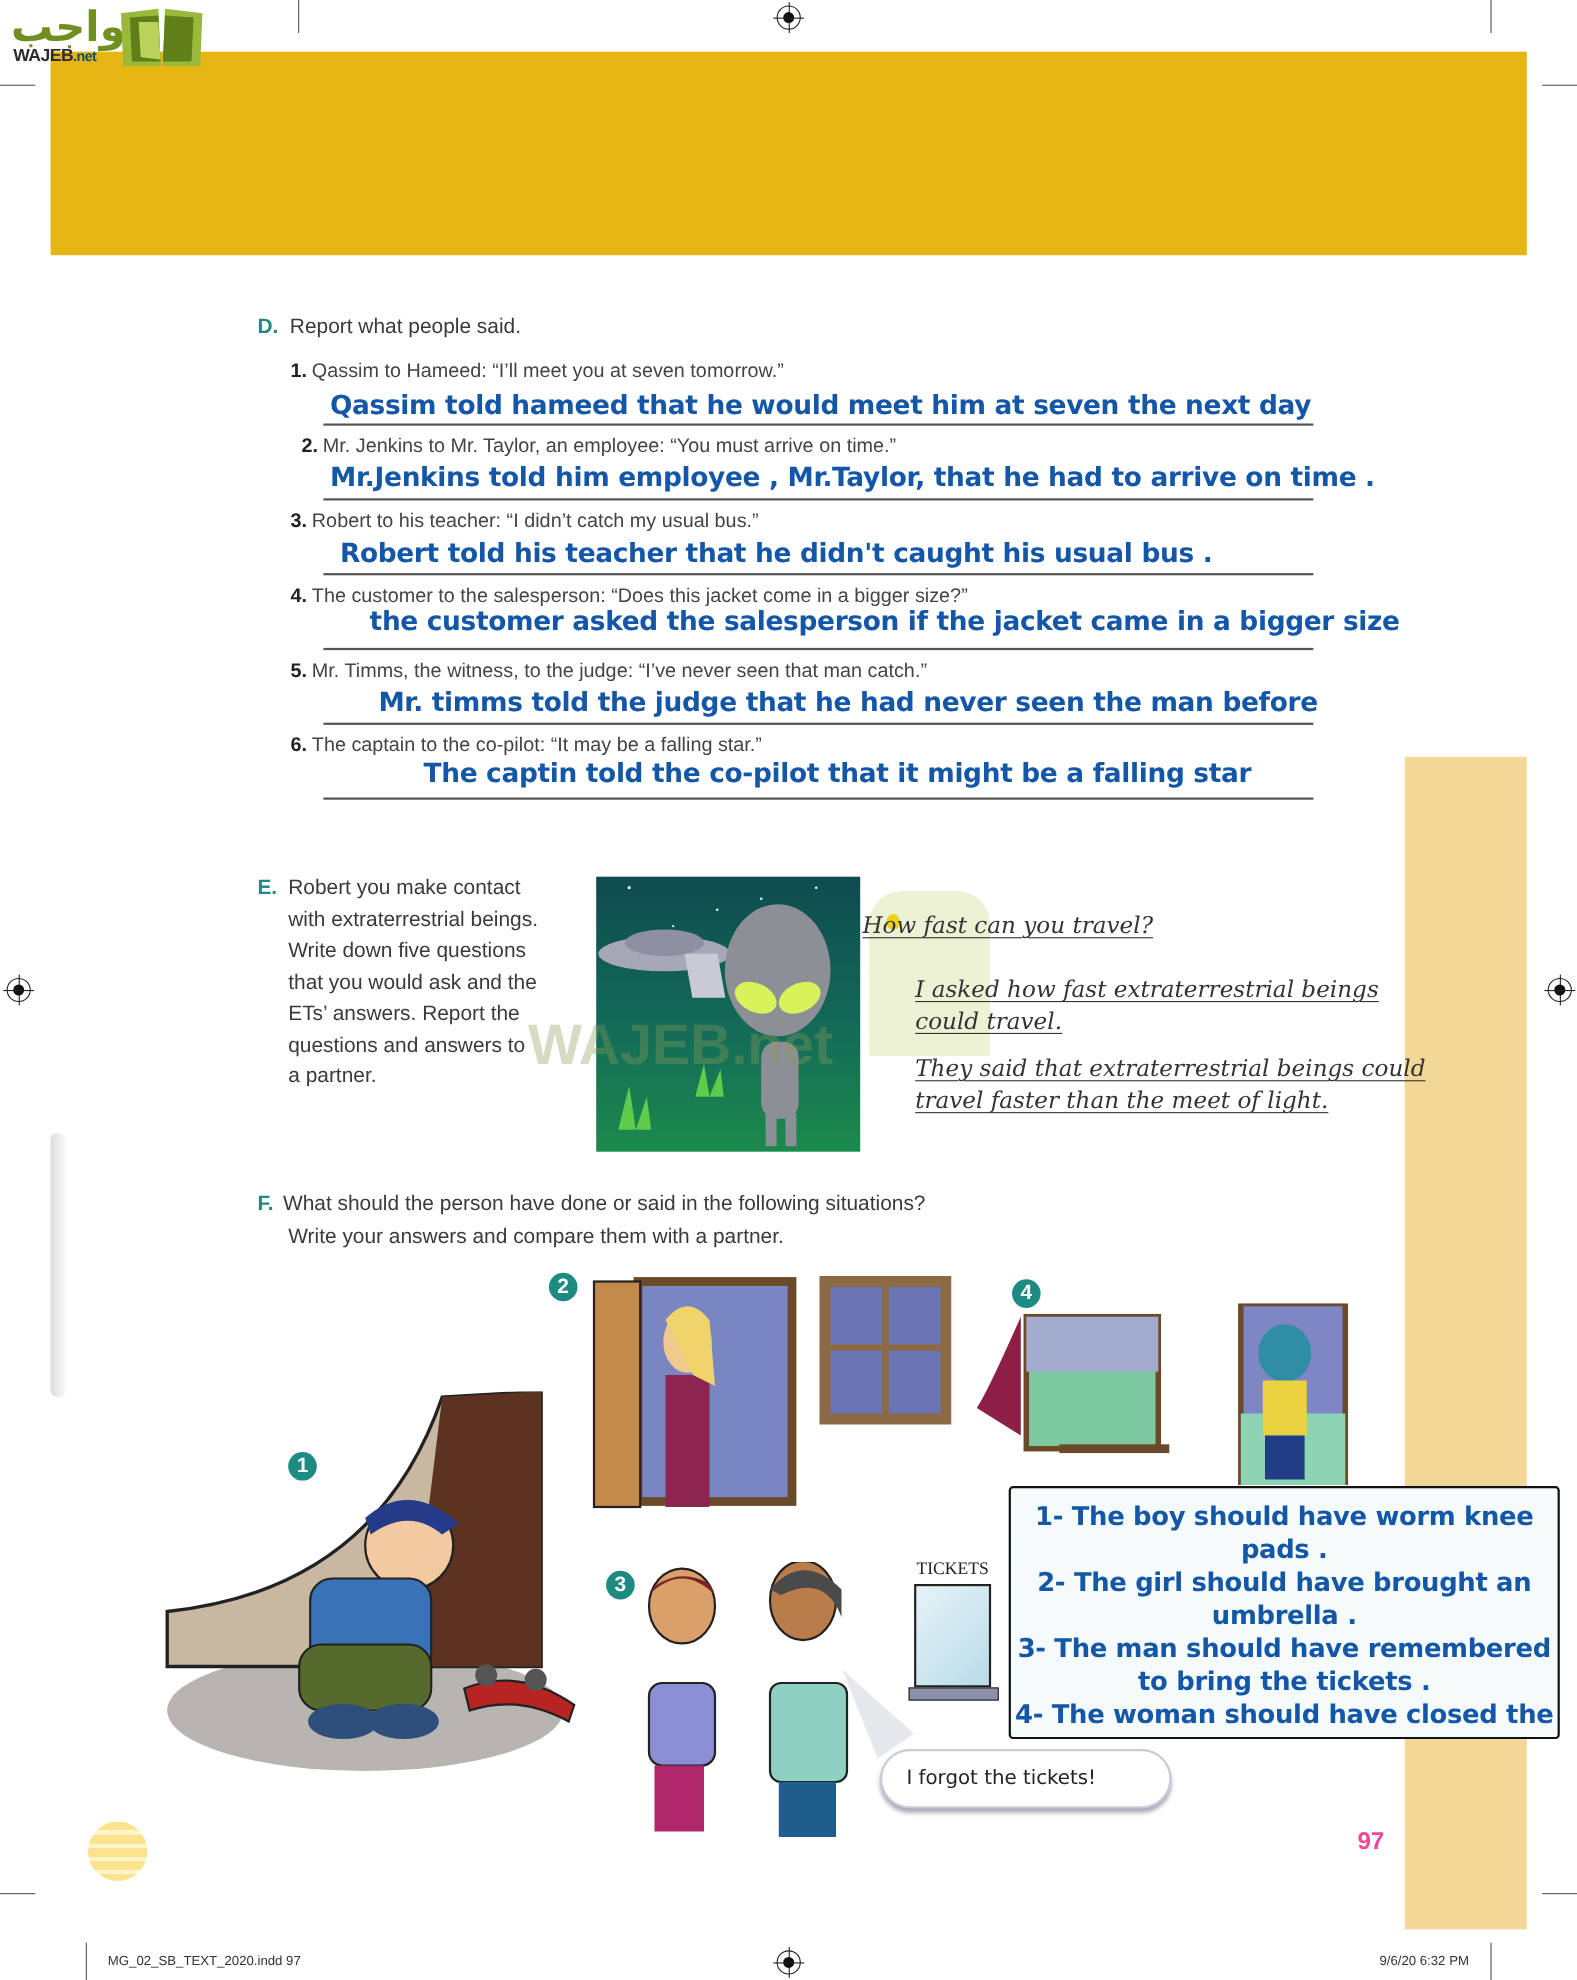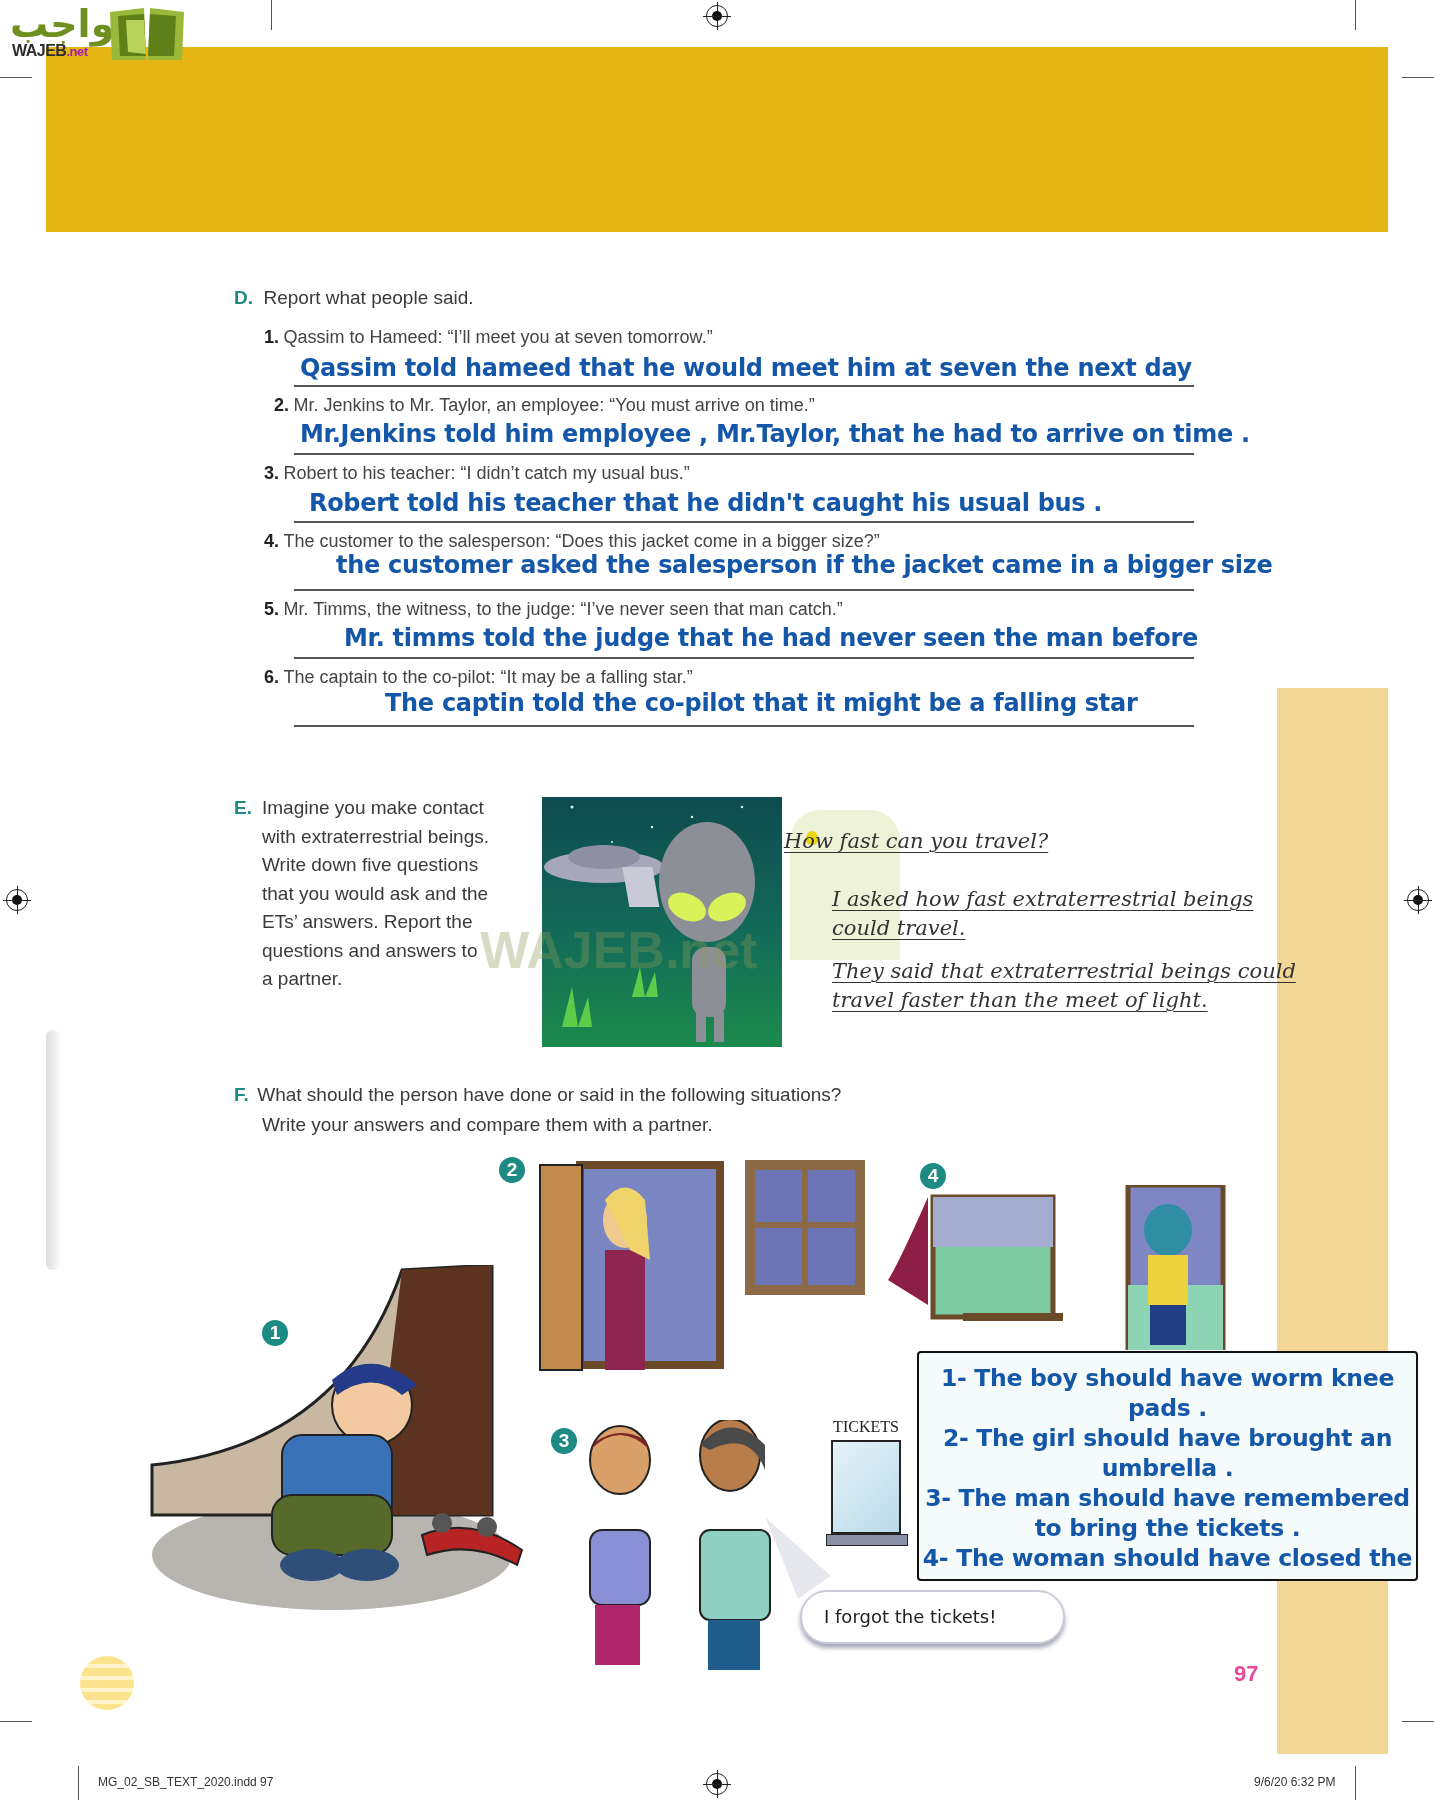--- a/index.html
+++ b/index.html
@@ -11,21 +11,21 @@
   .reg{position:absolute;width:22px;height:22px;border-radius:50%;border:1px solid #222;box-sizing:border-box;}
   .reg::before{content:"";position:absolute;left:50%;top:-4px;bottom:-4px;width:1px;background:#222;}
   .reg::after{content:"";position:absolute;top:50%;left:-4px;right:-4px;height:1px;background:#222;}
   .reg .dot{position:absolute;left:5px;top:5px;width:10px;height:10px;border-radius:50%;background:#111;}
   
   .band{left:46px;top:47px;width:1342px;height:185px;background:#e5b613;}
   .side-band{left:1277px;top:688px;width:111px;height:1066px;background:#f2d796;}
   
   .logo-ar{left:10px;top:2px;font-size:38px;font-weight:bold;color:#6f8f1e;font-family:"DejaVu Sans",sans-serif;}
   .logo-en{left:12px;top:42px;font-size:16px;font-weight:bold;color:#2d2d2d;letter-spacing:-0.5px;}
-  .logo-en span{font-size:13px;color:#a21caf;}
+  .logo-en span{font-size:13px;color:#0c4a6e;}
   .logo-book{left:106px;top:4px;width:82px;height:60px;}
   
   .sec-letter{color:#1e8a84;font-weight:bold;font-size:19px;}
   .prompt{font-size:19px;color:#3a3a3a;}
   .qnum{font-weight:bold;color:#222;font-size:18px;}
   .qtxt{font-size:18px;color:#444;}
   .ans{font-family:"DejaVu Sans",sans-serif;font-weight:bold;color:#1457a8;font-size:24px;white-space:nowrap;letter-spacing:-0.3px;}
   .rule{position:absolute;left:294px;width:900px;height:2px;background:#555;}
   
   .e-text{left:262px;top:794px;width:250px;font-size:19px;line-height:28.5px;color:#3a3a3a;}
@@ -122,21 +122,21 @@
 
 <div class="abs" style="left:264px;top:667px;">
   <span class="qnum">6.</span>
   <span class="qtxt">The captain to the co-pilot: “It may be a falling star.”</span>
 </div>
 <div class="abs ans" style="left:385px;top:689px;">The captin told the co-pilot that it might be a falling star</div>
 <div class="rule" style="top:725px;"></div>
 
 <div class="abs sec-letter" style="left:234px;top:797px;">E.</div>
 <div class="abs e-text">
-  <div>Imagine you make contact</div>
+  <div>Robert you make contact</div>
   <div>with extraterrestrial beings.</div>
   <div>Write down five questions</div>
   <div>that you would ask and the</div>
   <div>ETs’ answers. Report the</div>
   <div>questions and answers to</div>
   <div>a partner.</div>
 </div>
 
 <div class="abs alien-box">
   <svg width="240" height="250" viewBox="0 0 240 250">

